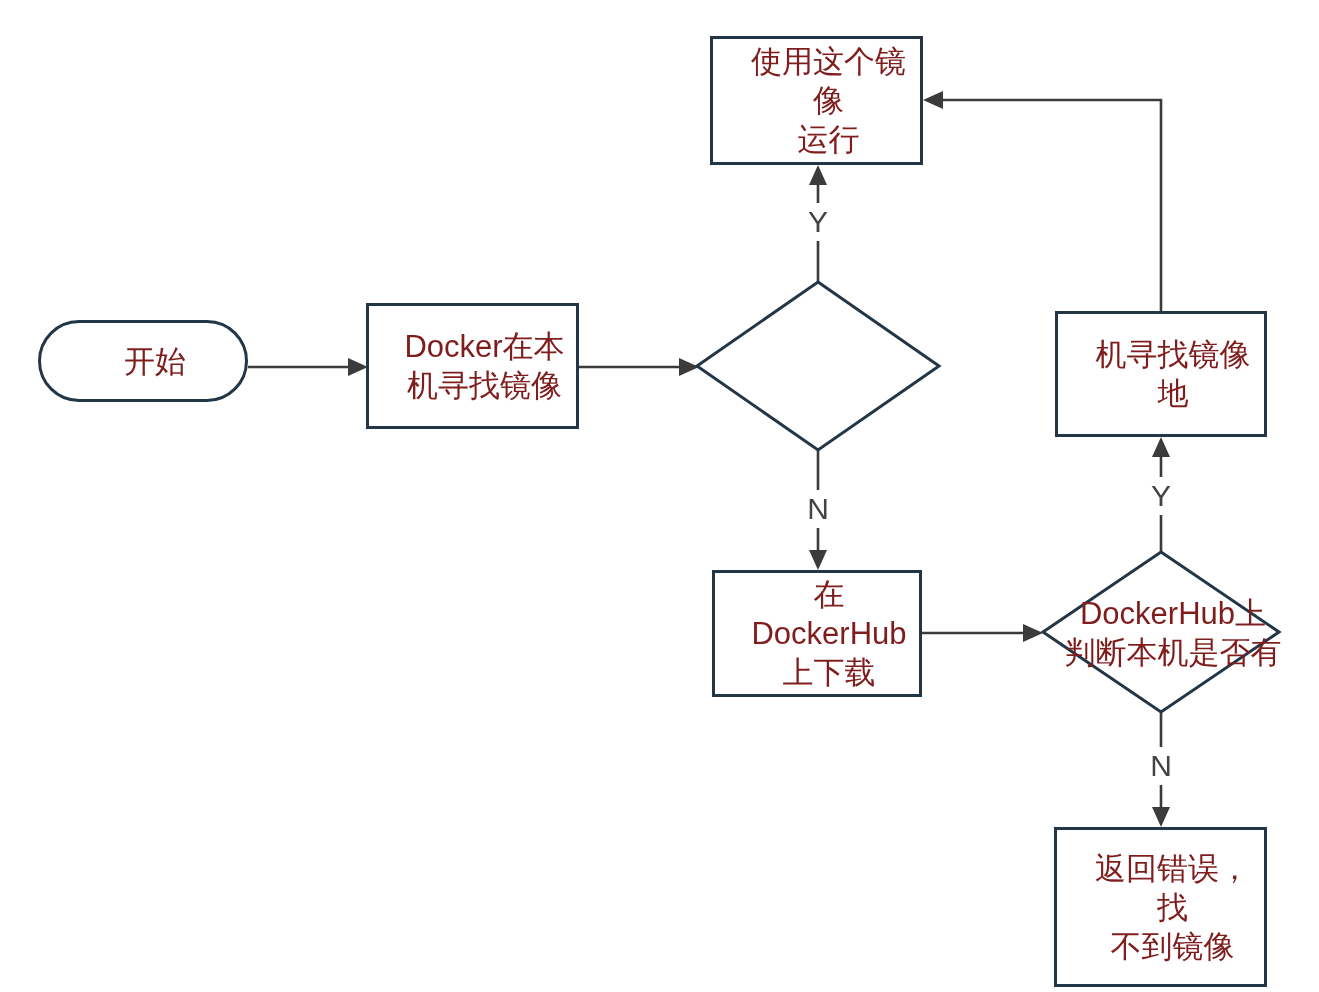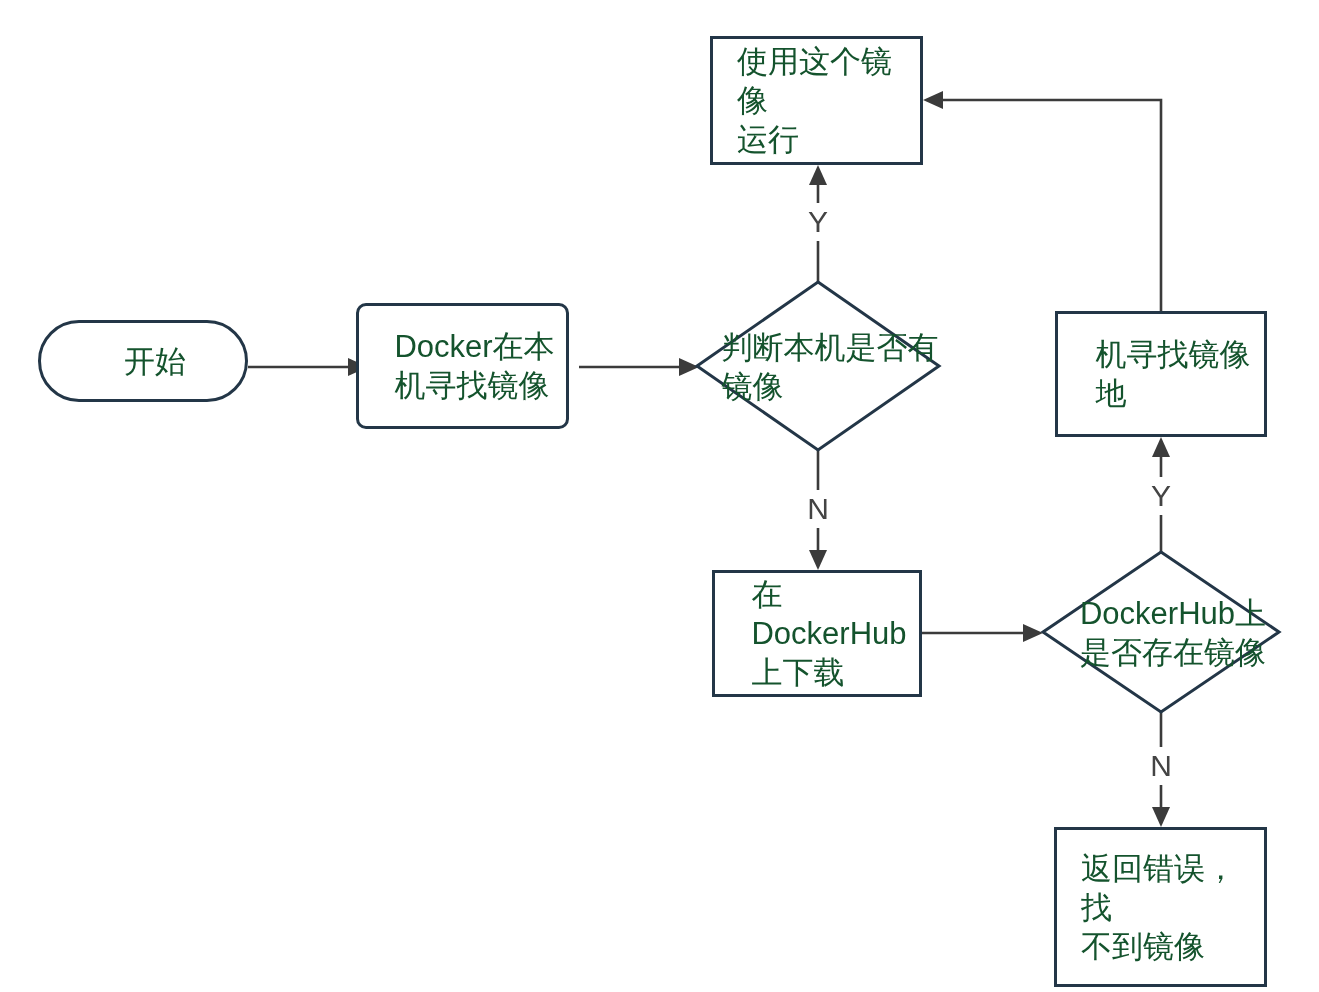--- a/index.html
+++ b/index.html
@@ -19,25 +19,25 @@
     position: absolute;
     left: 0;
     top: 0;
   }
   .node {
     position: absolute;
     box-sizing: border-box;
     display: flex;
     align-items: center;
     justify-content: center;
-    text-align: left;
+    text-align: center;
     white-space: pre-line;
     font-size: 31px;
     line-height: 39px;
-    color: #14532d;
+    color: #7f1d1d;
     background: #ffffff;
     border: 3px solid #233647;
     padding-left: 24px;
   }
   .node.terminator {
     border-radius: 46px;
   }
   .node.diamond-label {
     border: none;
     background: transparent;
@@ -87,35 +87,33 @@
       <polygon points="943,91 943,109 923,100"></polygon>
     </g>
     <g fill="#ffffff" stroke="#233647" stroke-width="3">
       <polygon points="818,282 939,366 818,450 697,366"></polygon>
       <polygon points="1161,552 1279,632 1161,712 1043,632"></polygon>
     </g>
   </svg>
 
   <div class="node terminator" style="left:38px; top:320px; width:210px; height:82px;">开始</div>
 
-  <div class="node" style="left:356px; top:303px; width:213px; height:126px;border-radius:10px;">Docker在本
+  <div class="node" style="left:366px; top:303px; width:213px; height:126px;">Docker在本
 机寻找镜像</div>
 
-  <div class="node diamond-label" style="left:688px; top:326px; width:260px; height:82px;">判断本机是否有
-镜像</div>
 
   <div class="node" style="left:710px; top:36px; width:213px; height:129px;">使用这个镜像
 运行</div>
 
   <div class="node" style="left:712px; top:570px; width:210px; height:127px;">在
 DockerHub
 上下载</div>
 
   <div class="node diamond-label" style="left:1031px; top:592px; width:260px; height:82px;">DockerHub上
-是否存在镜像</div>
+判断本机是否有</div>
 
   <div class="node" style="left:1055px; top:311px; width:212px; height:126px;">机寻找镜像
 地</div>
 
   <div class="node" style="left:1054px; top:827px; width:213px; height:160px;">返回错误，找
 不到镜像</div>
 
   <span class="edge-label" style="left:818px; top:222px;">Y</span>
   <span class="edge-label" style="left:818px; top:509px;">N</span>
   <span class="edge-label" style="left:1161px; top:496px;">Y</span>

